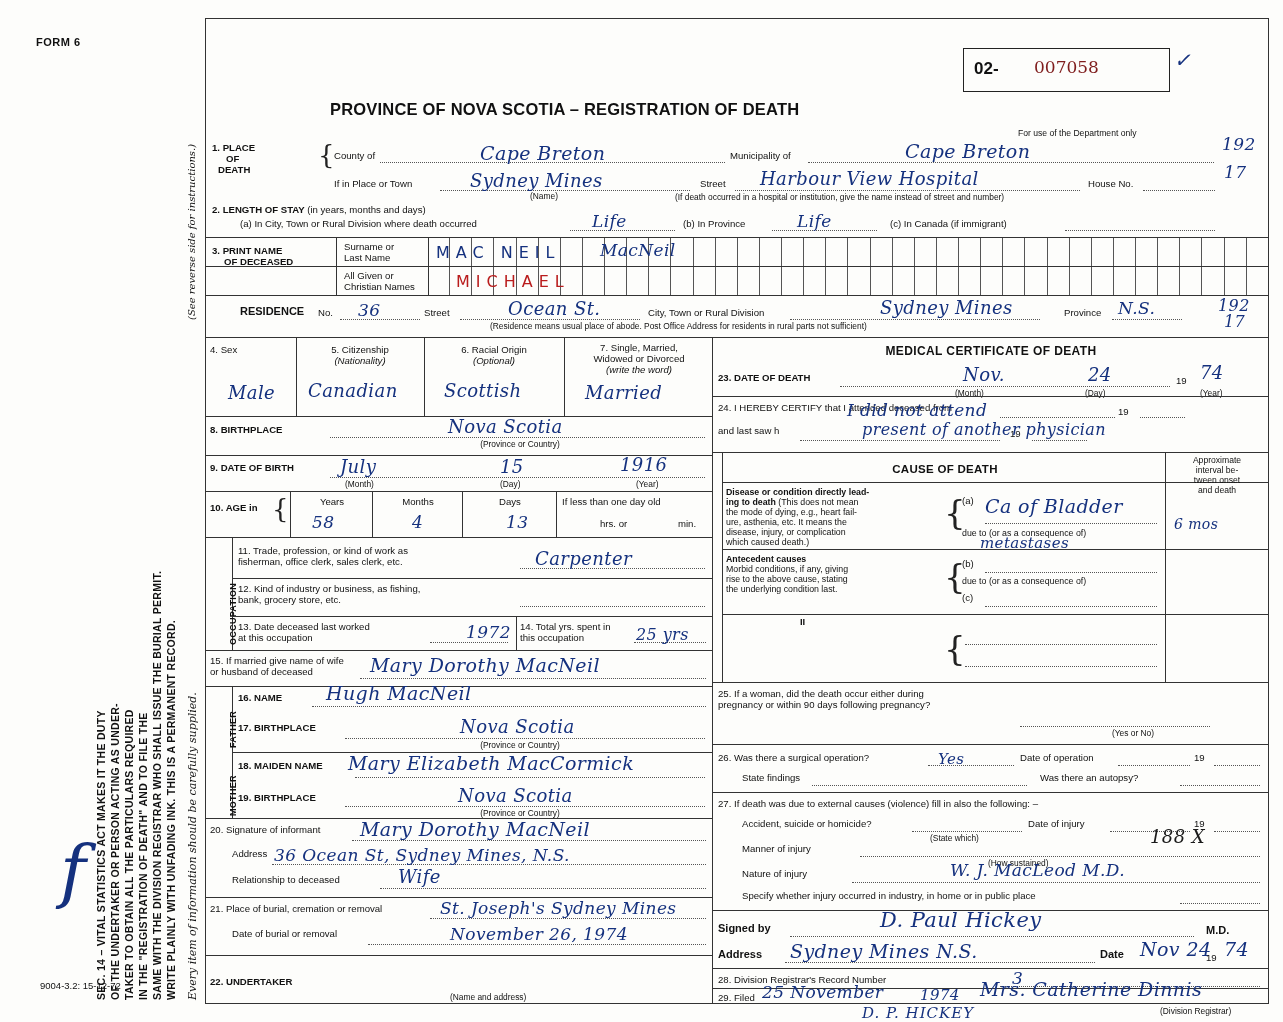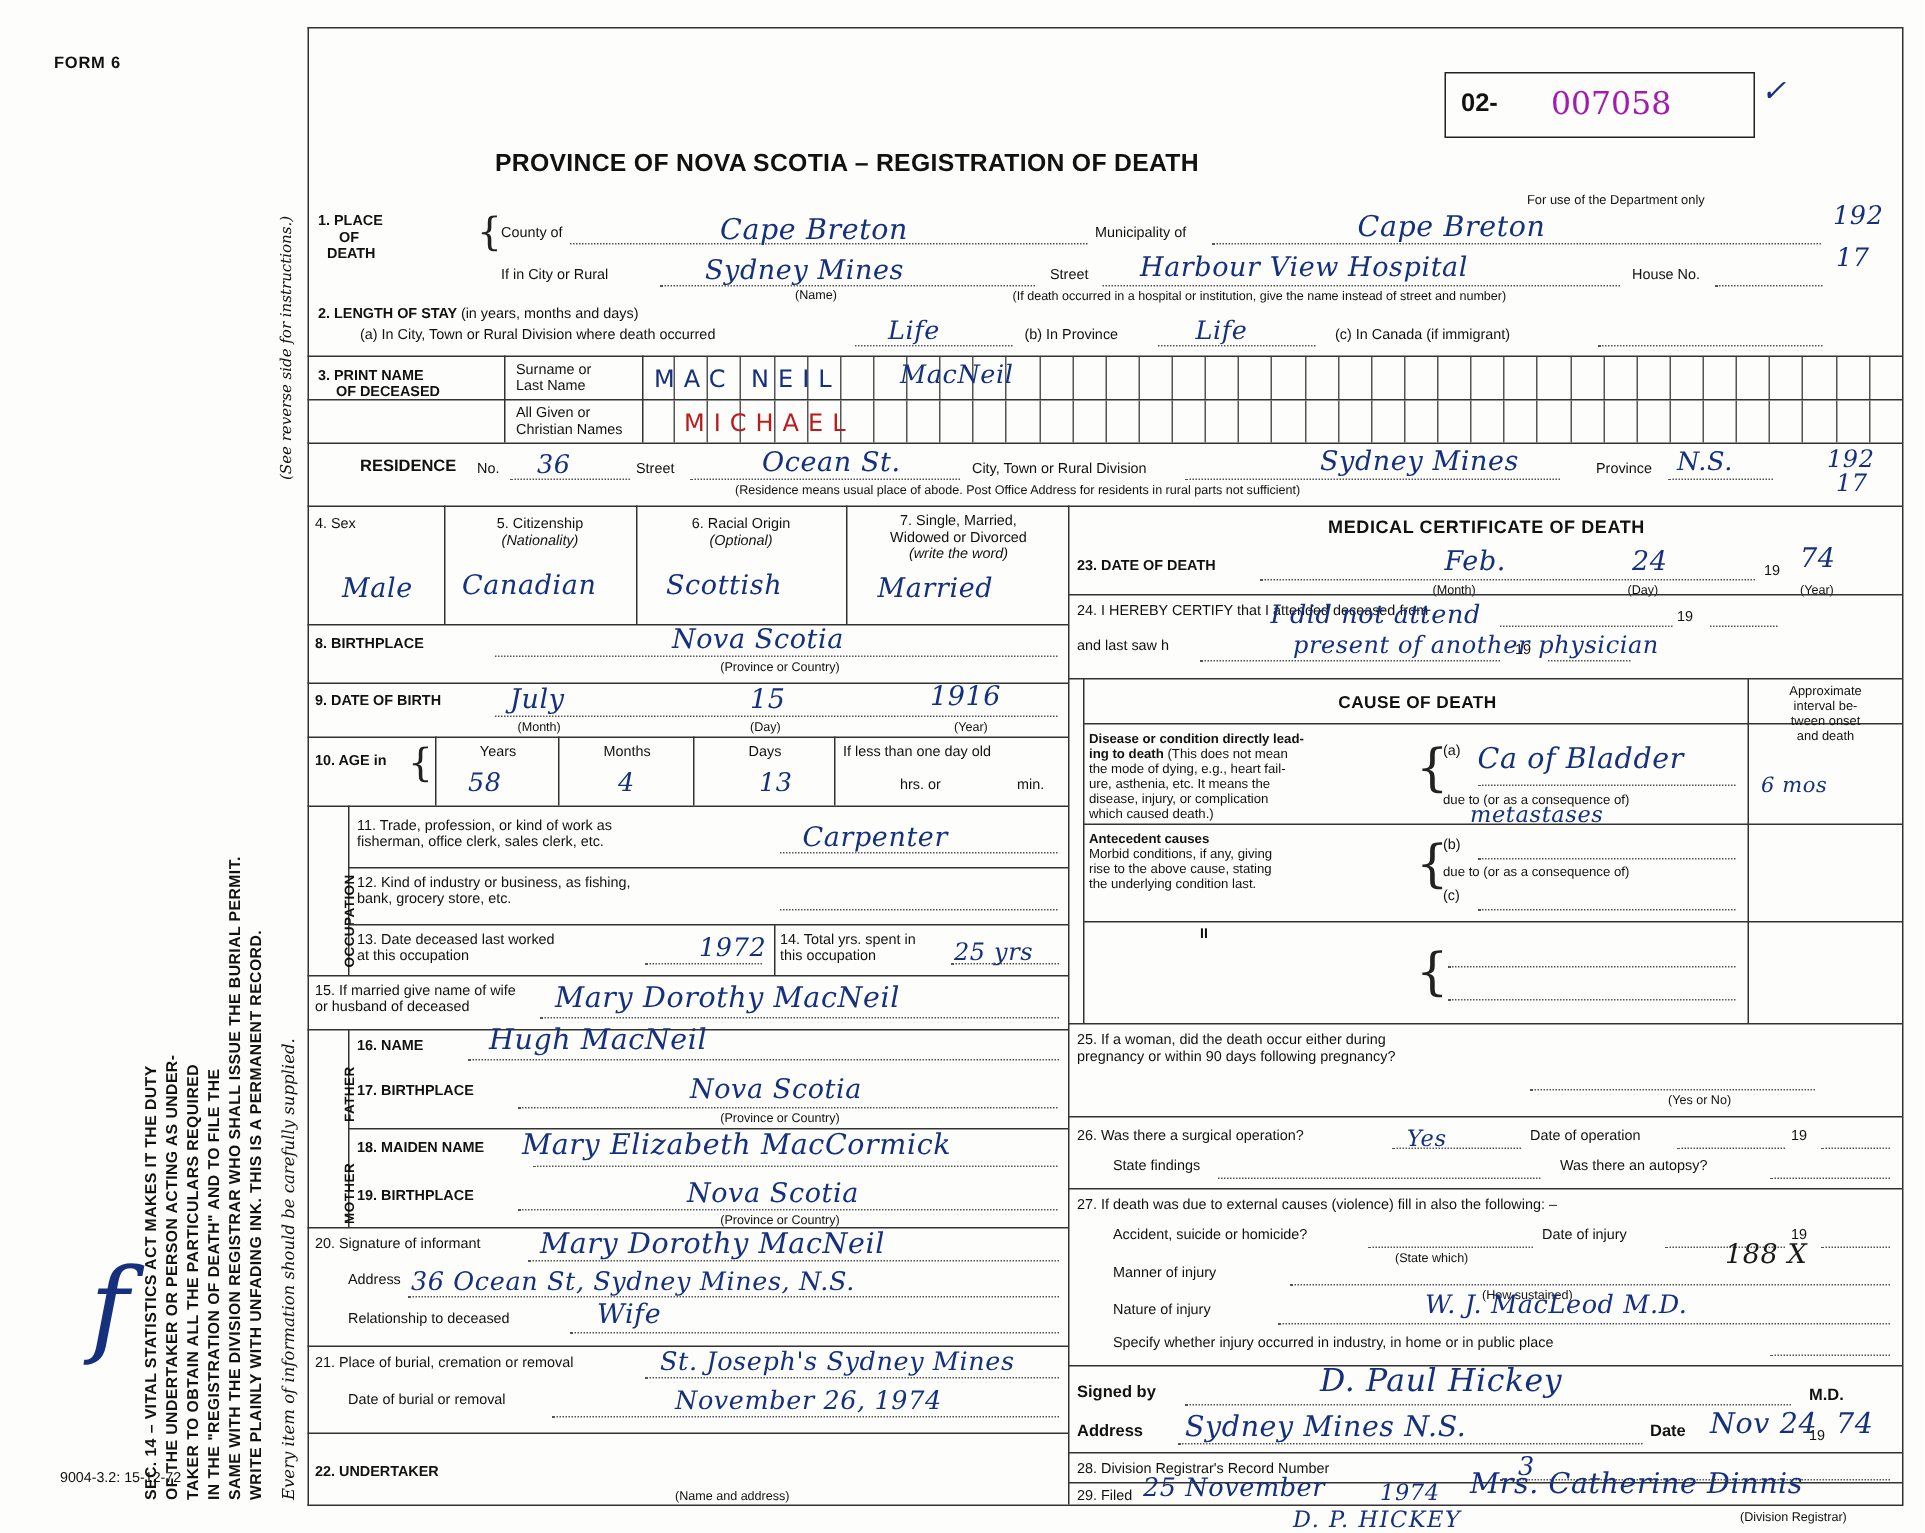--- a/index.html
+++ b/index.html
@@ -10,21 +10,21 @@
   .bold{font-weight:bold;}
   .abs{position:absolute;}
   .line{position:absolute;background:#333;}
   .h{height:1px;}
   .v{width:1px;}
   .dots{border-bottom:1px dotted #555;}
   .formtag{position:absolute;left:36px;top:36px;font-size:11px;font-weight:bold;letter-spacing:.5px;}
   .title{position:absolute;left:330px;top:100px;font-size:16.5px;font-weight:bold;letter-spacing:.2px;}
   .regbox{position:absolute;left:963px;top:48px;width:205px;height:42px;border:1.6px solid #222;}
   .regbox .p1{position:absolute;left:10px;top:10px;font-size:17px;font-weight:bold;font-family:"Liberation Sans",sans-serif;}
-  .regbox .p2{position:absolute;left:70px;top:8px;font-size:21px;color:#a21caf;font-family:"DejaVu Serif",serif;}
+  .regbox .p2{position:absolute;left:70px;top:8px;font-size:17px;color:#7f1d1d;font-family:"DejaVu Serif",serif;}
   .sidetext{position:absolute;transform-origin:0 0;white-space:nowrap;font-size:10.5px;font-weight:bold;letter-spacing:.3px;}
   .sideitalic{position:absolute;transform-origin:0 0;white-space:nowrap;font-size:11px;font-style:italic;font-family:"DejaVu Serif",serif;}
   .cell-label{position:absolute;font-size:9.6px;line-height:1.15;}
   .grid-cells{position:absolute;display:flex;}
   .grid-cells i{display:block;width:21.6px;height:100%;border-right:1px solid #555;}
   .grid-cells i:last-child{border-right:none;}
   .ctr{text-align:center;}
   .small{font-size:8.4px;}
   .brace{position:absolute;font-size:26px;font-family:"DejaVu Serif",serif;color:#222;}
   .scribble{position:absolute;color:#15317e;}
@@ -65,21 +65,21 @@
   <div class="brace" style="left:318px;top:140px;">{</div>
   <div class="cell-label" style="left:334px;top:150px;">County of</div>
   <div class="abs dots" style="left:380px;top:162px;width:345px;"></div>
   <div class="abs hw" style="left:480px;top:142px;font-size:19px;">Cape Breton</div>
   <div class="cell-label" style="left:730px;top:150px;">Municipality of</div>
   <div class="abs dots" style="left:808px;top:162px;width:406px;"></div>
   <div class="abs hw" style="left:905px;top:140px;font-size:19px;">Cape Breton</div>
   <div class="abs hw" style="left:1222px;top:134px;font-size:17px;">192</div>
   <div class="abs" style="left:1018px;top:128px;font-size:8.6px;">For use of the Department only</div>
 
-  <div class="cell-label" style="left:334px;top:178px;">If in City or Rural</div>
+  <div class="cell-label" style="left:334px;top:178px;">If in Place or Town</div>
   <div class="abs dots" style="left:440px;top:190px;width:250px;"></div>
   <div class="abs hw" style="left:470px;top:170px;font-size:18px;">Sydney Mines</div>
   <div class="abs small" style="left:530px;top:191px;">(Name)</div>
   <div class="cell-label" style="left:700px;top:178px;">Street</div>
   <div class="abs dots" style="left:735px;top:190px;width:345px;"></div>
   <div class="abs hw" style="left:760px;top:168px;font-size:18px;">Harbour View Hospital</div>
   <div class="cell-label" style="left:1088px;top:178px;">House No.</div>
   <div class="abs dots" style="left:1143px;top:190px;width:72px;"></div>
   <div class="abs hw" style="left:1224px;top:162px;font-size:17px;">17</div>
   <div class="abs small" style="left:675px;top:192px;">(If death occurred in a hospital or institution, give the name instead of street and number)</div>
@@ -322,21 +322,21 @@
   <div class="abs hw" style="left:450px;top:924px;font-size:17px;">November 26, 1974</div>
   <div class="line h" style="left:205px;top:955px;width:507px;"></div>
 
   <div class="cell-label bold" style="left:210px;top:976px;">22. UNDERTAKER</div>
   <div class="abs small" style="left:450px;top:992px;">(Name and address)</div>
 
   <div class="abs bold ctr" style="left:716px;top:344px;width:550px;font-size:12px;letter-spacing:.4px;">MEDICAL CERTIFICATE OF DEATH</div>
 
   <div class="cell-label bold" style="left:718px;top:372px;">23. DATE OF DEATH</div>
   <div class="abs dots" style="left:840px;top:386px;width:330px;"></div>
-  <div class="abs hw" style="left:963px;top:364px;font-size:18px;">Feb.</div>
+  <div class="abs hw" style="left:963px;top:364px;font-size:18px;">Nov.</div>
   <div class="abs hw" style="left:1088px;top:364px;font-size:18px;">24</div>
   <div class="cell-label" style="left:1176px;top:375px;">19</div>
   <div class="abs hw" style="left:1200px;top:362px;font-size:18px;">74</div>
   <div class="abs small" style="left:955px;top:388px;">(Month)</div>
   <div class="abs small" style="left:1085px;top:388px;">(Day)</div>
   <div class="abs small" style="left:1200px;top:388px;">(Year)</div>
   <div class="line h" style="left:712px;top:396px;width:556px;"></div>
 
   <div class="cell-label" style="left:718px;top:402px;">24. I HEREBY CERTIFY that I attended deceased from</div>
   <div class="abs dots" style="left:1000px;top:417px;width:115px;"></div>

